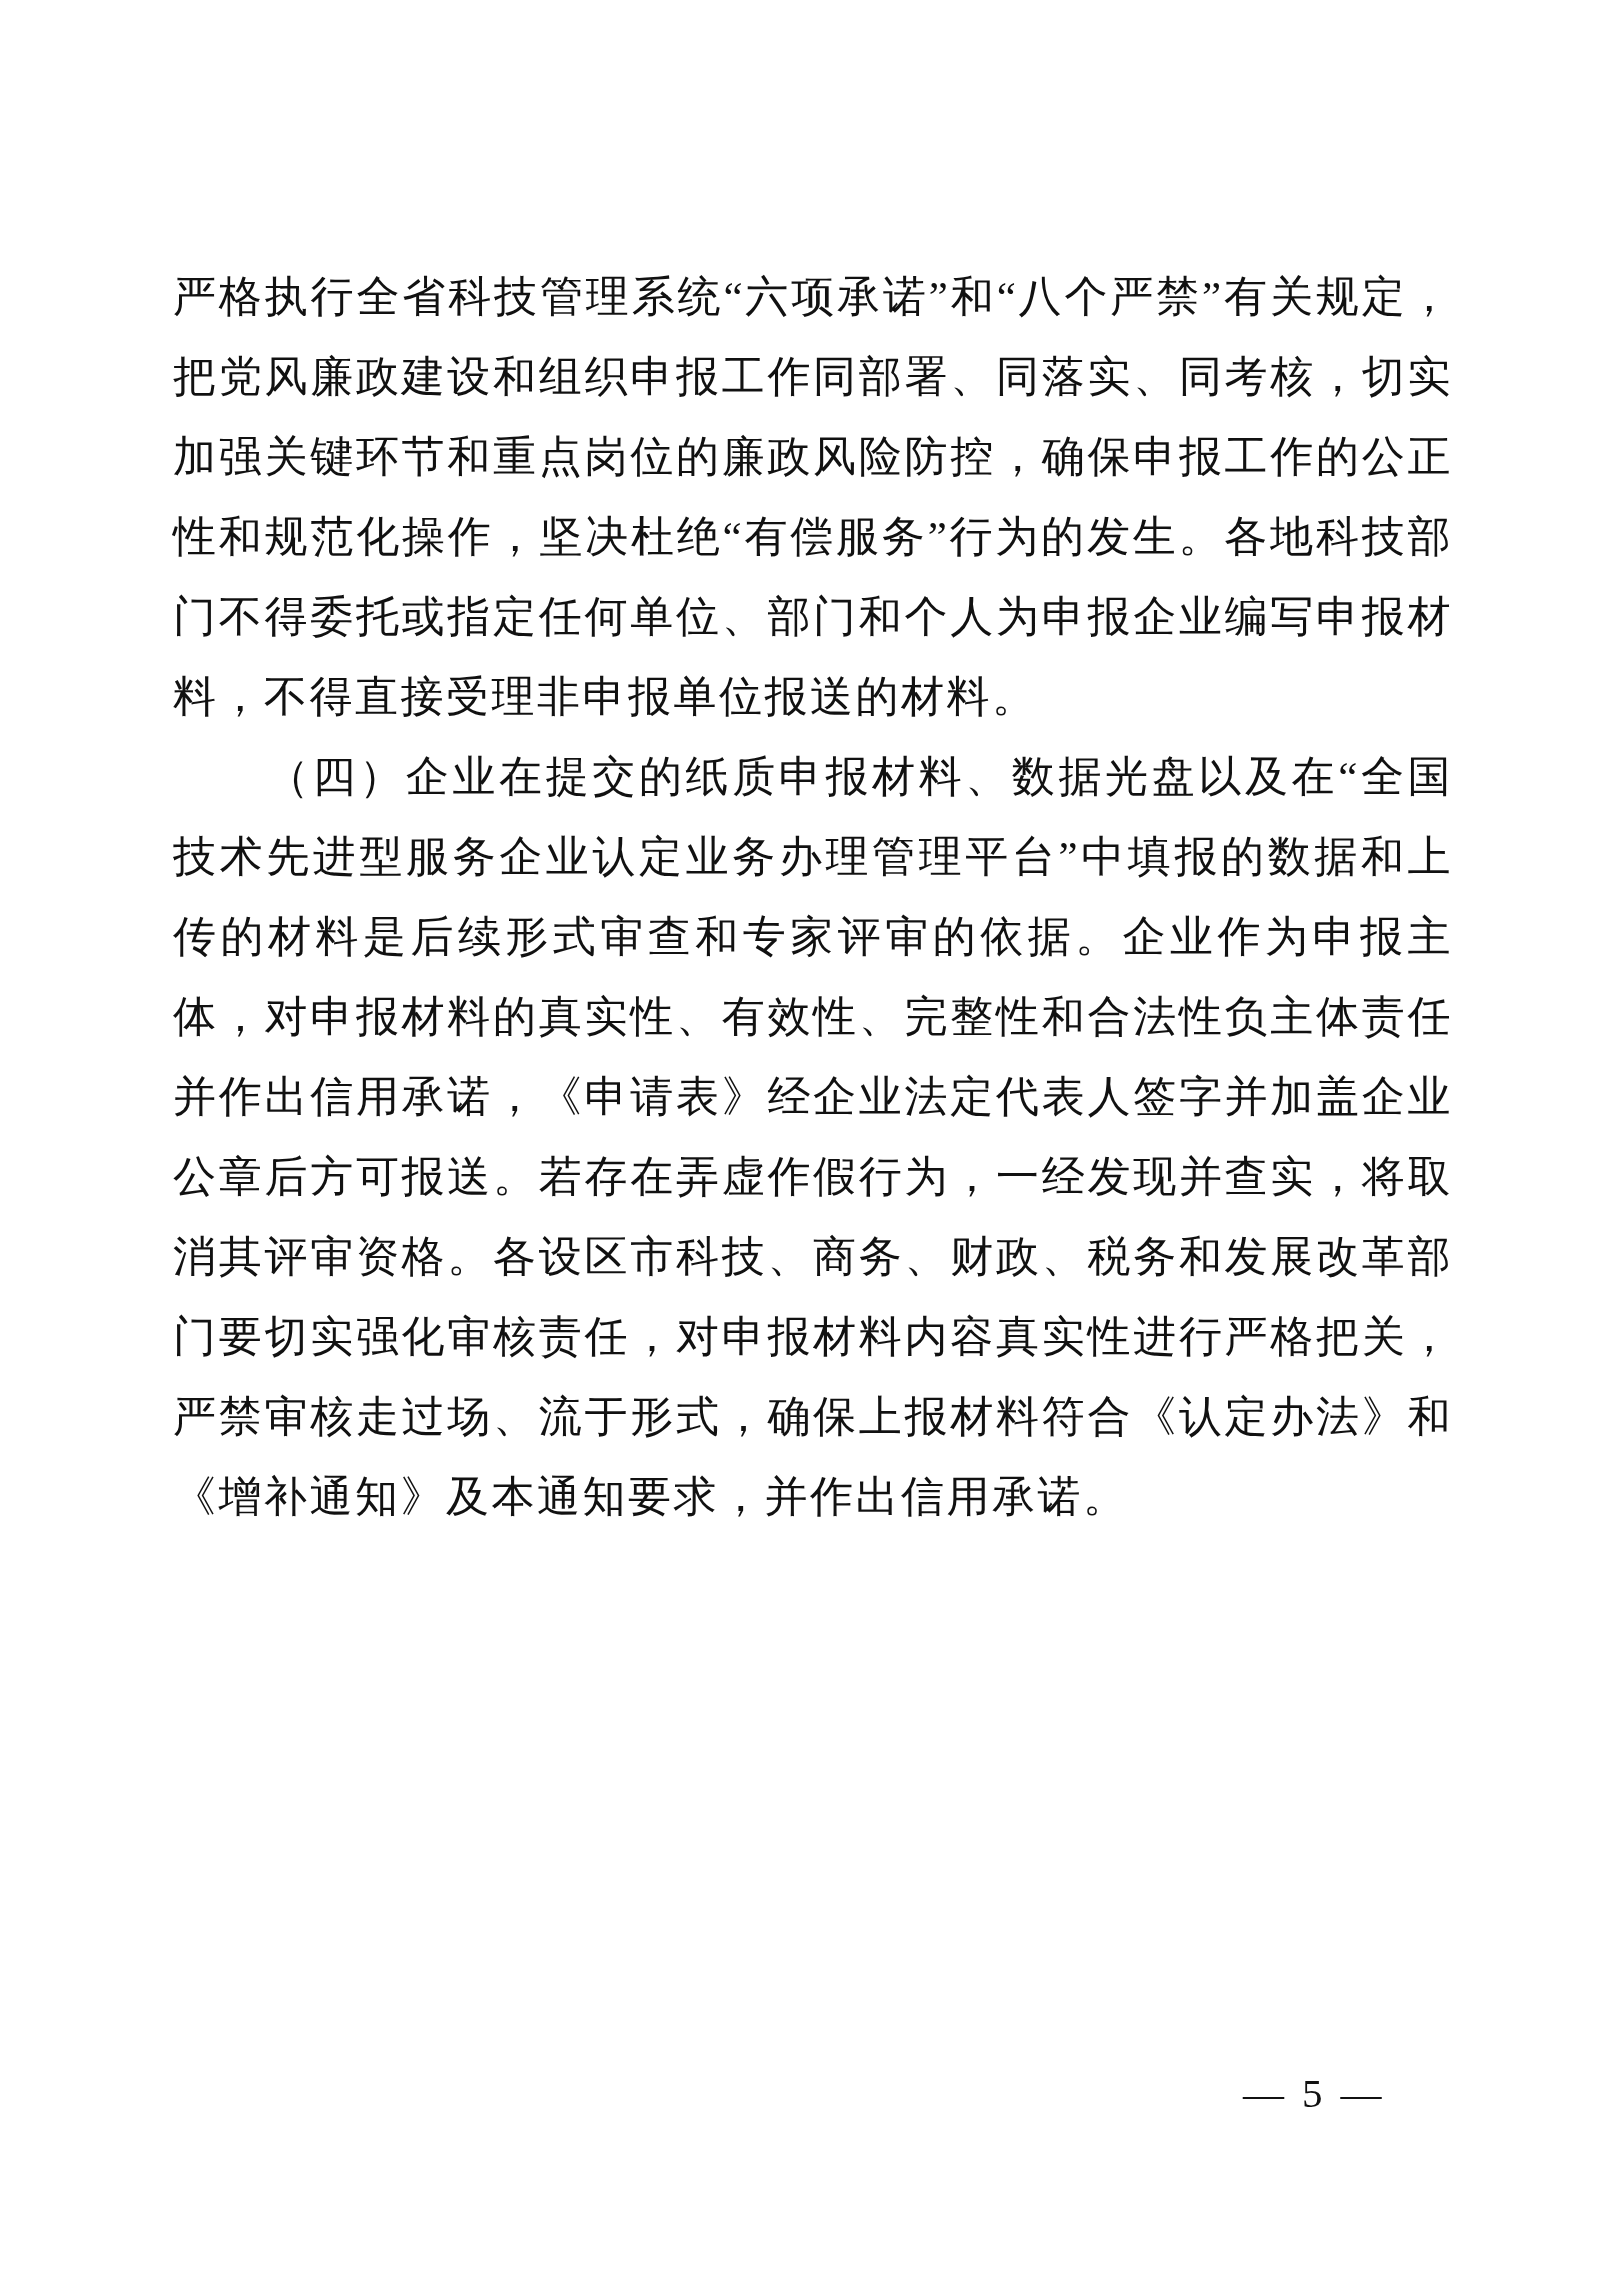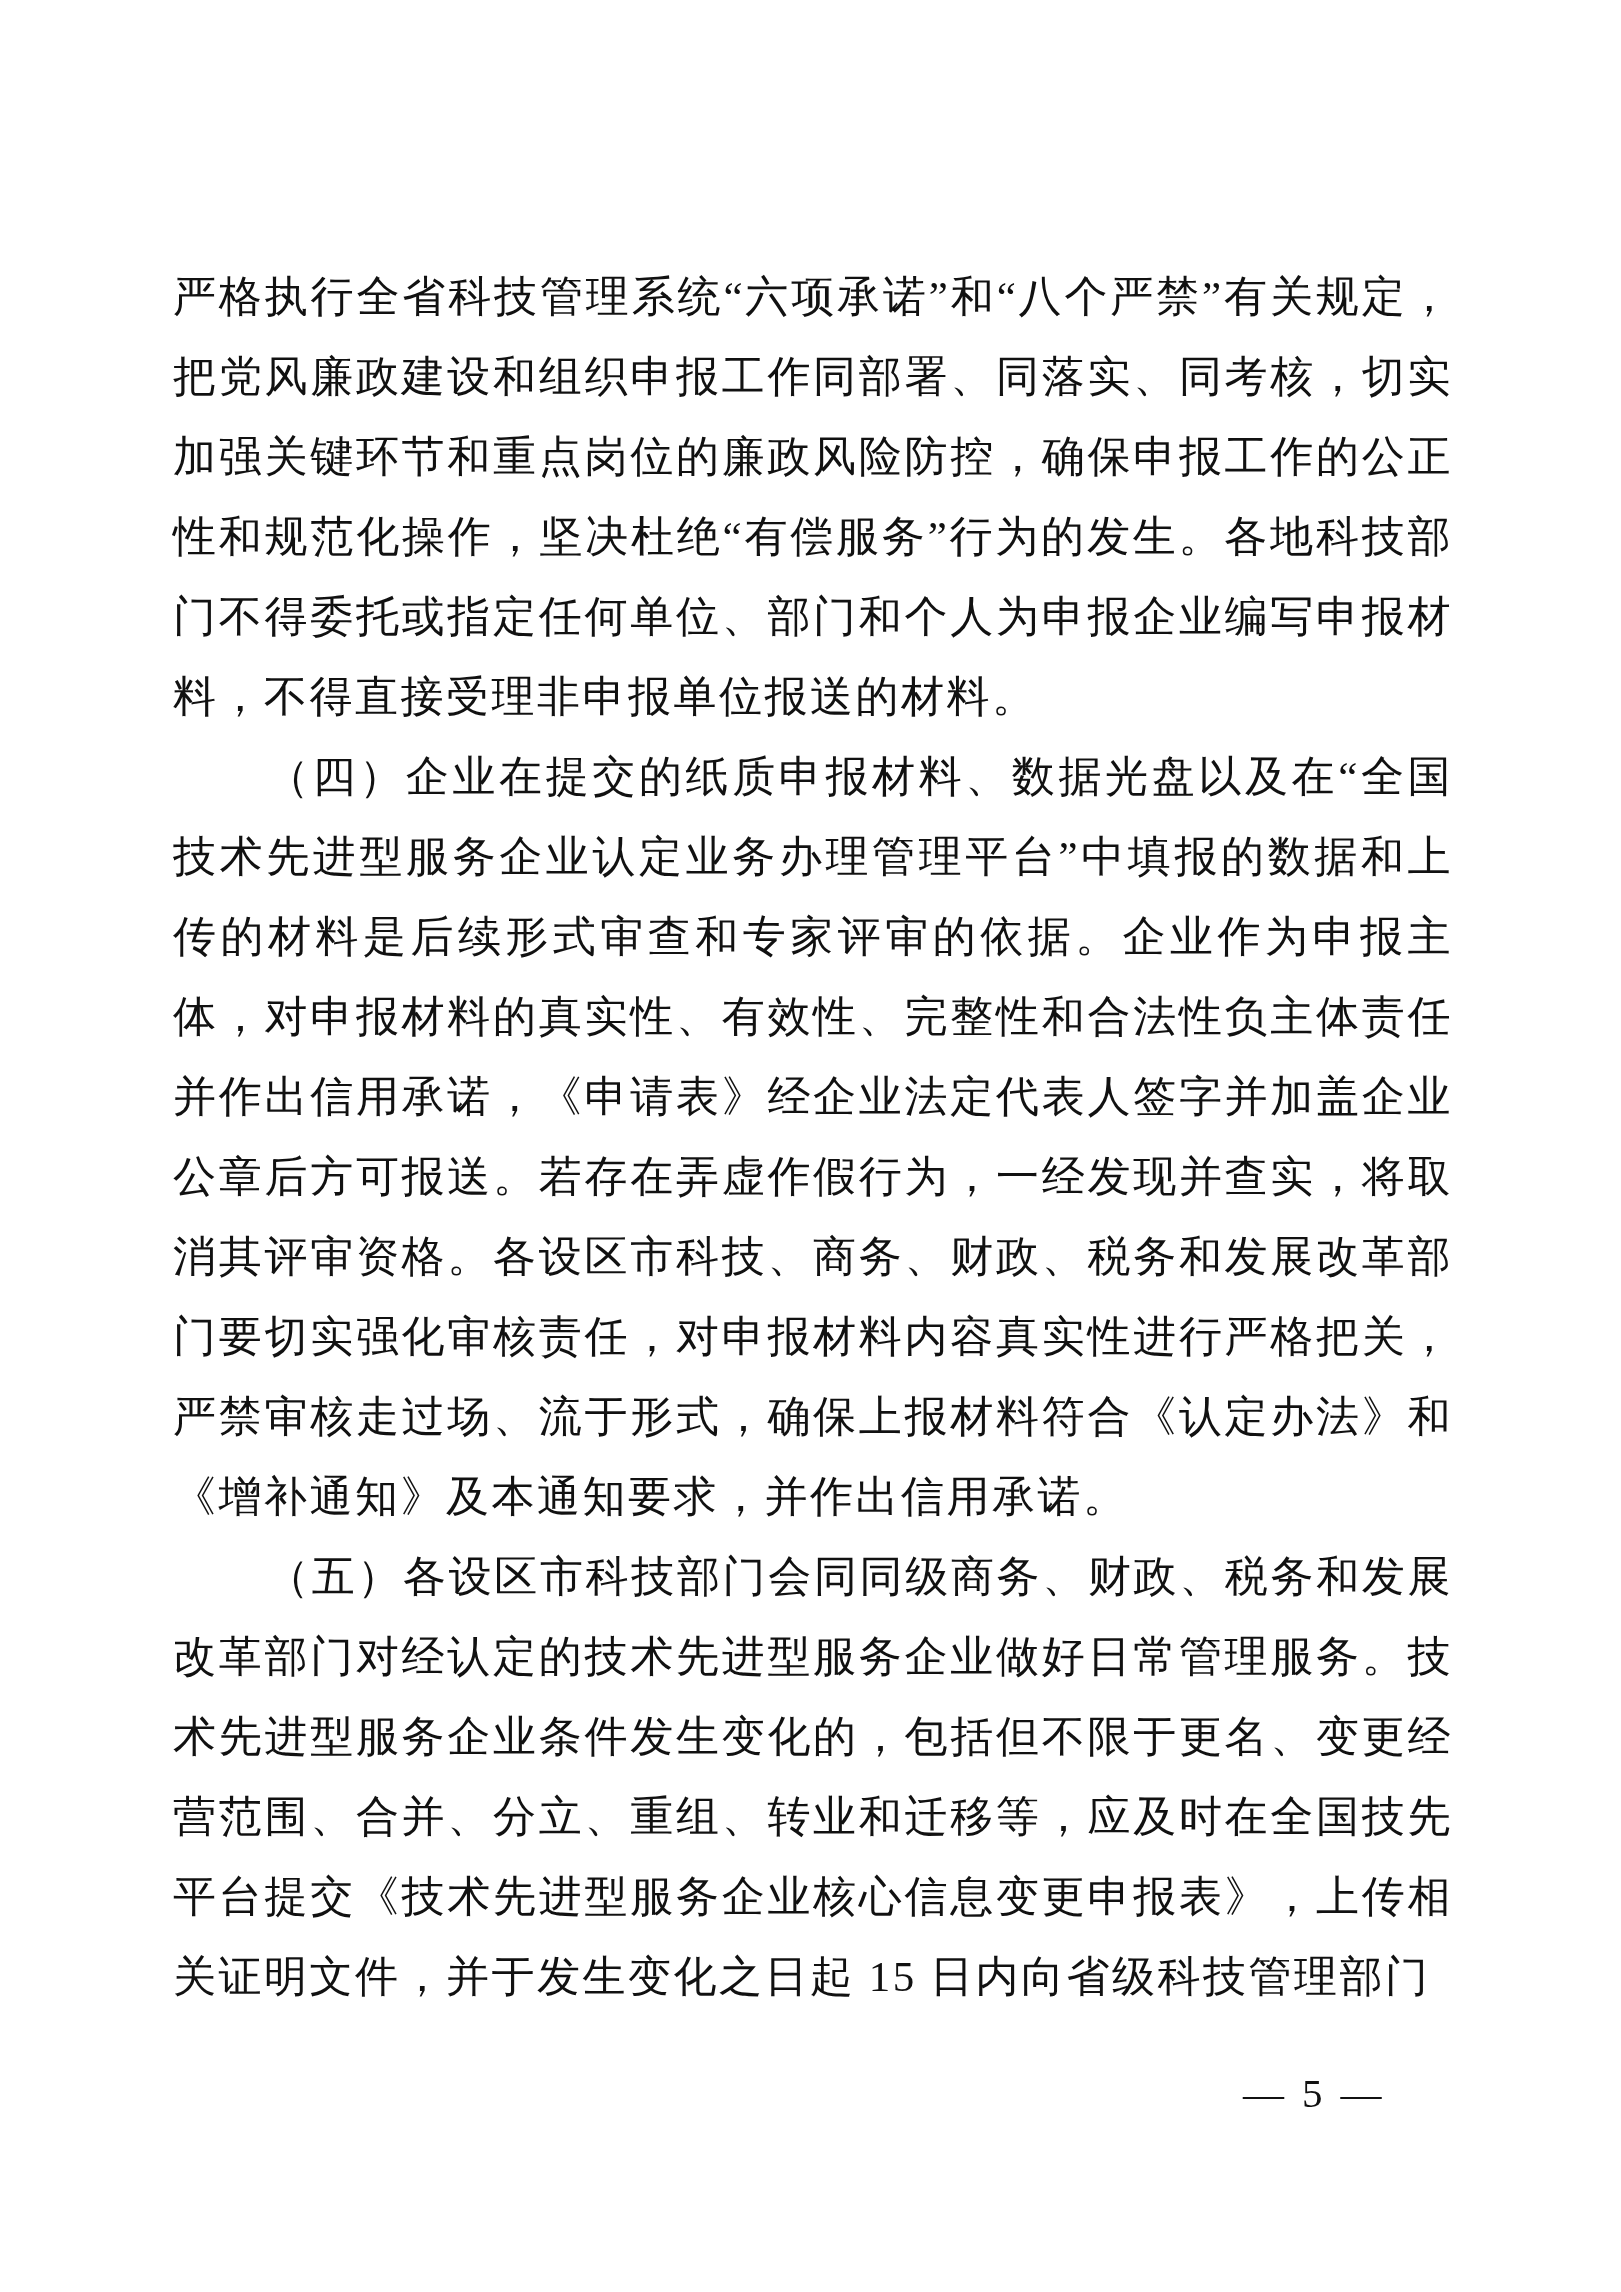--- a/index.html
+++ b/index.html
@@ -48,17 +48,16 @@
     white-space: nowrap;
   }
 </style>
 </head>
 <body>
 
 <div class="doc-page">
   <div class="text-block">
     <p>严格执行全省科技管理系统“六项承诺”和“八个严禁”有关规定，把党风廉政建设和组织申报工作同部署、同落实、同考核，切实加强关键环节和重点岗位的廉政风险防控，确保申报工作的公正性和规范化操作，坚决杜绝“有偿服务”行为的发生。各地科技部门不得委托或指定任何单位、部门和个人为申报企业编写申报材料，不得直接受理非申报单位报送的材料。</p>
     <p class="indented">（四）企业在提交的纸质申报材料、数据光盘以及在“全国技术先进型服务企业认定业务办理管理平台”中填报的数据和上传的材料是后续形式审查和专家评审的依据。企业作为申报主体，对申报材料的真实性、有效性、完整性和合法性负主体责任并作出信用承诺，《申请表》经企业法定代表人签字并加盖企业公章后方可报送。若存在弄虚作假行为，一经发现并查实，将取消其评审资格。各设区市科技、商务、财政、税务和发展改革部门要切实强化审核责任，对申报材料内容真实性进行严格把关，严禁审核走过场、流于形式，确保上报材料符合《认定办法》和《增补通知》及本通知要求，并作出信用承诺。</p>
-    <p class="indented">（五）各设区市科技部门会同同级商务、财政、税务和发展改革部门对经认定的技术先进型服务企业做好日常管理服务。技术先进型服务企业条件发生变化的，包括但不限于更名、变更经营范围、合并、分立、重组、转业和迁移等，应及时在全国技先平台提交《技术先进型服务企业核心信息变更申报表》，上传相关证明文件，并于发生变化之日起 15 日内向省级科技管理部门</p>
   </div>
   <div class="page-number">— 5 —</div>
 </div>
 
 
 </body></html>

